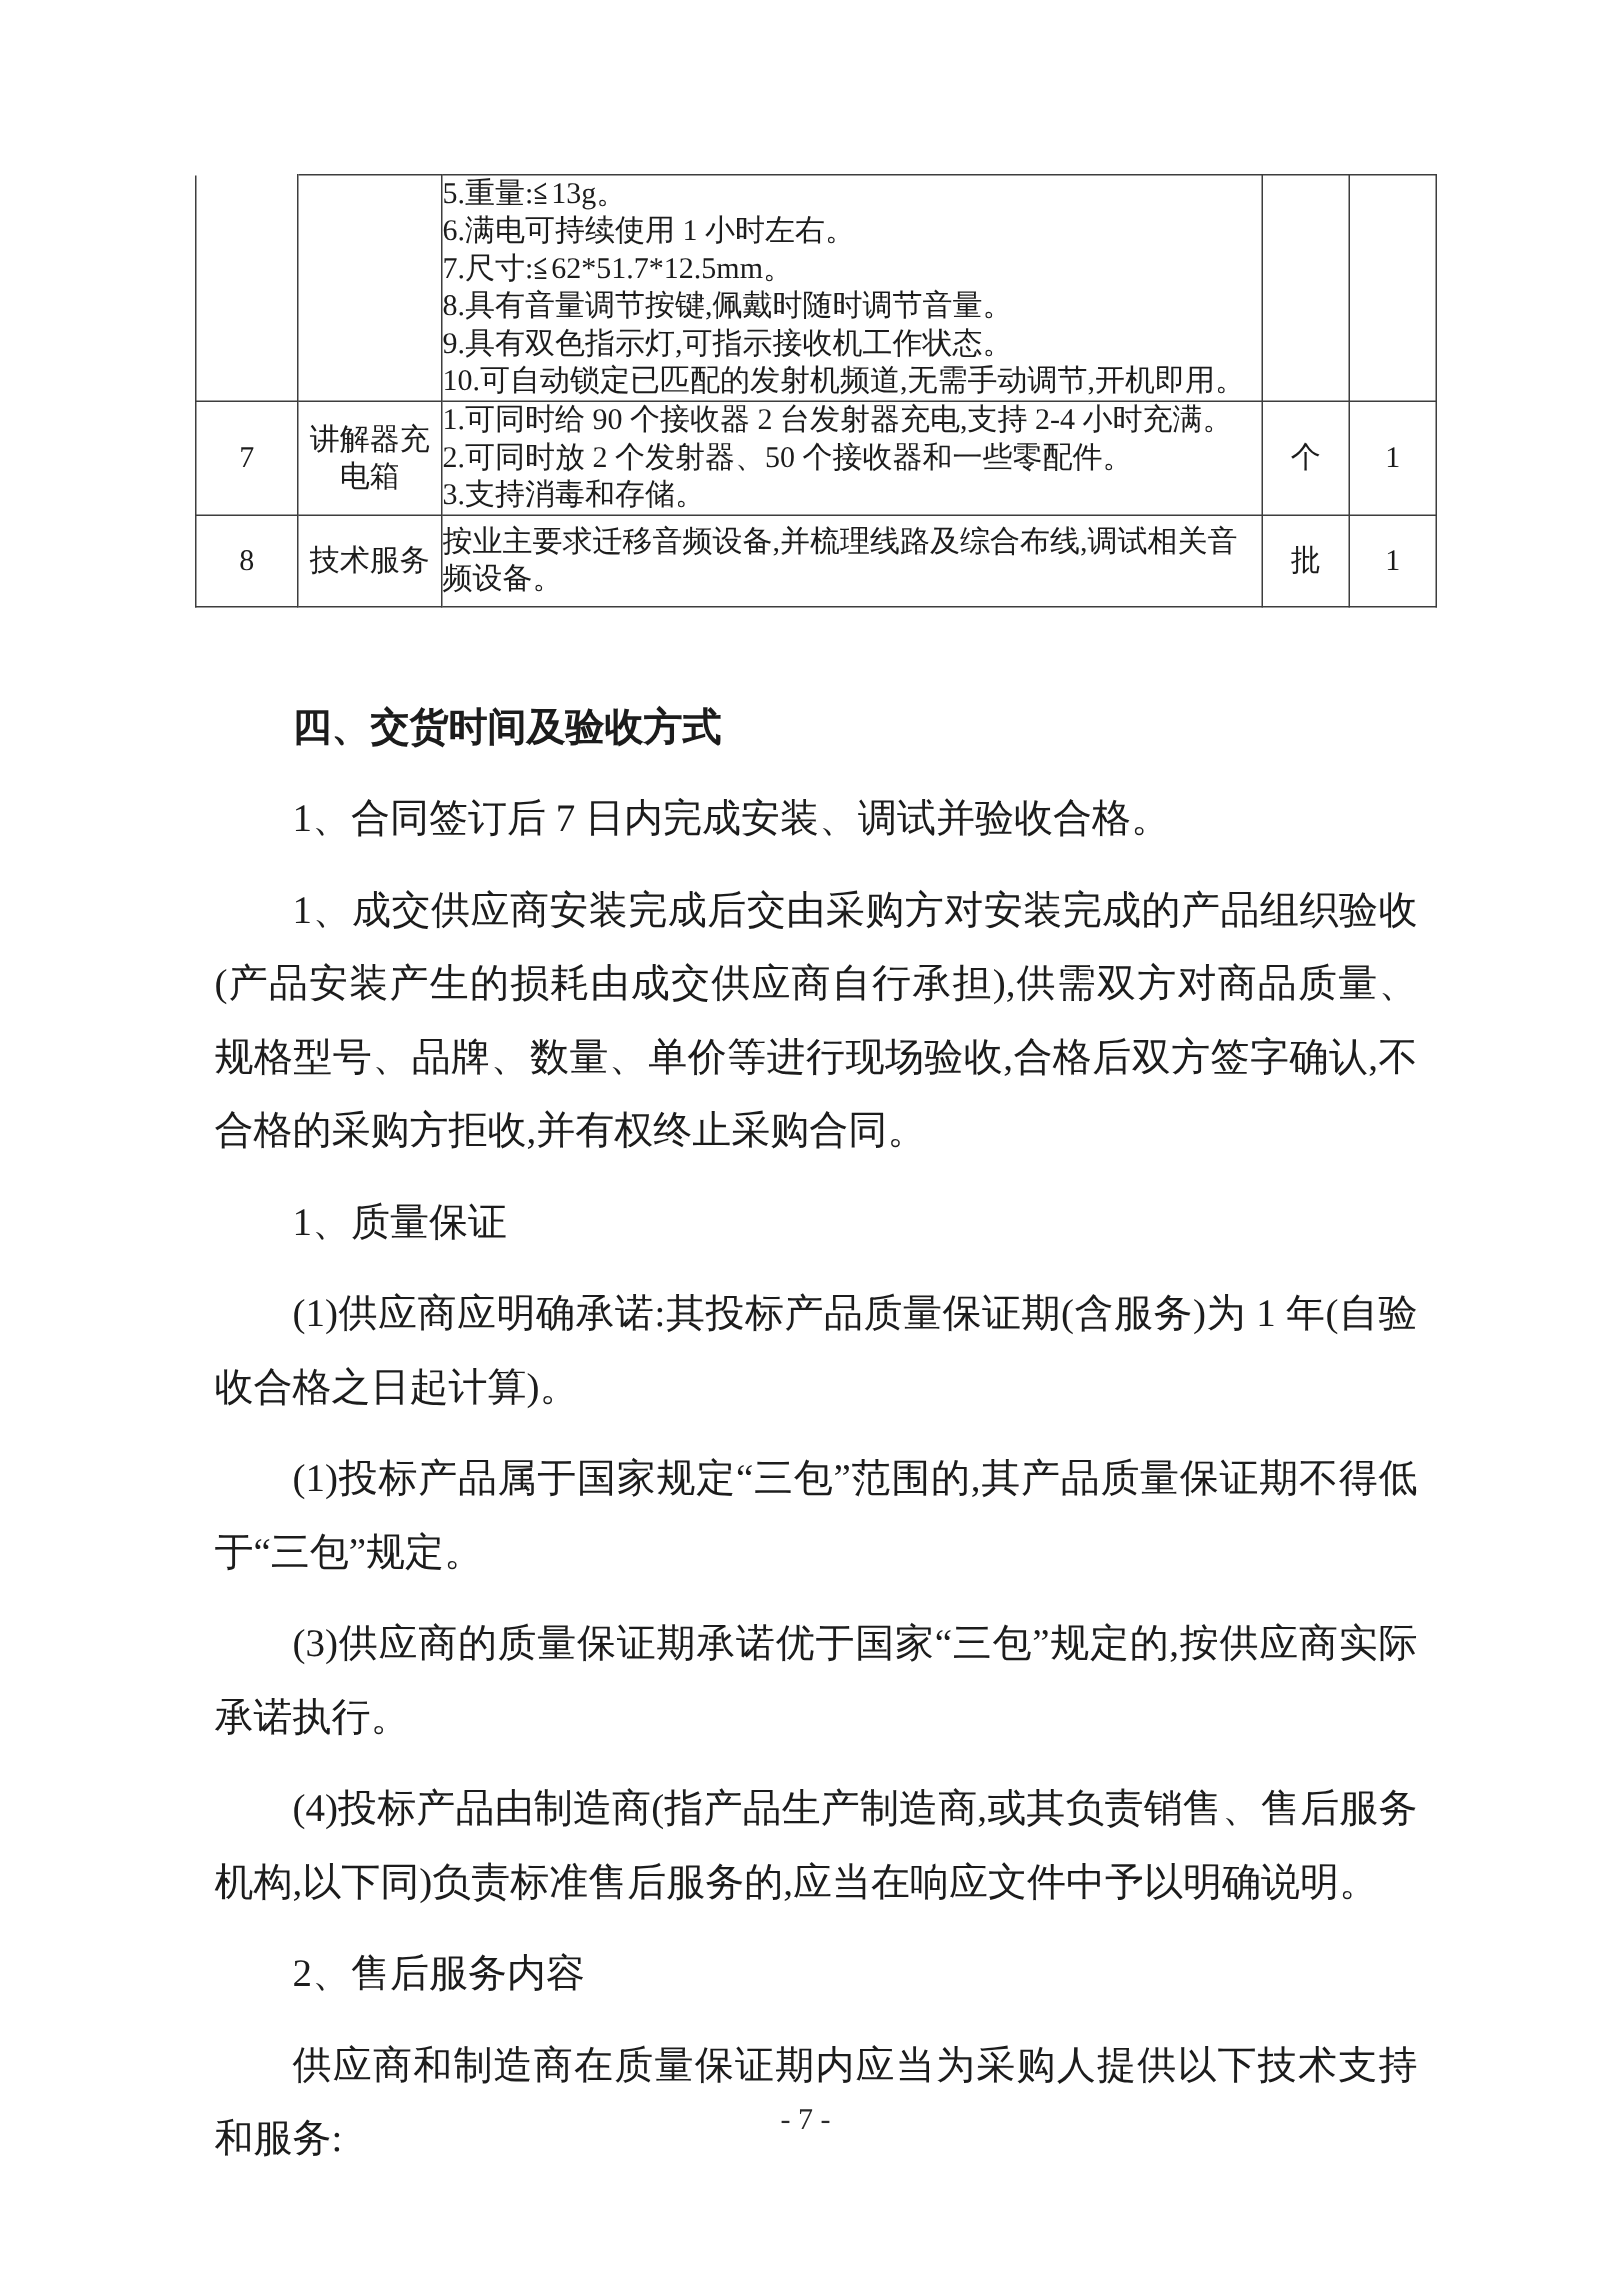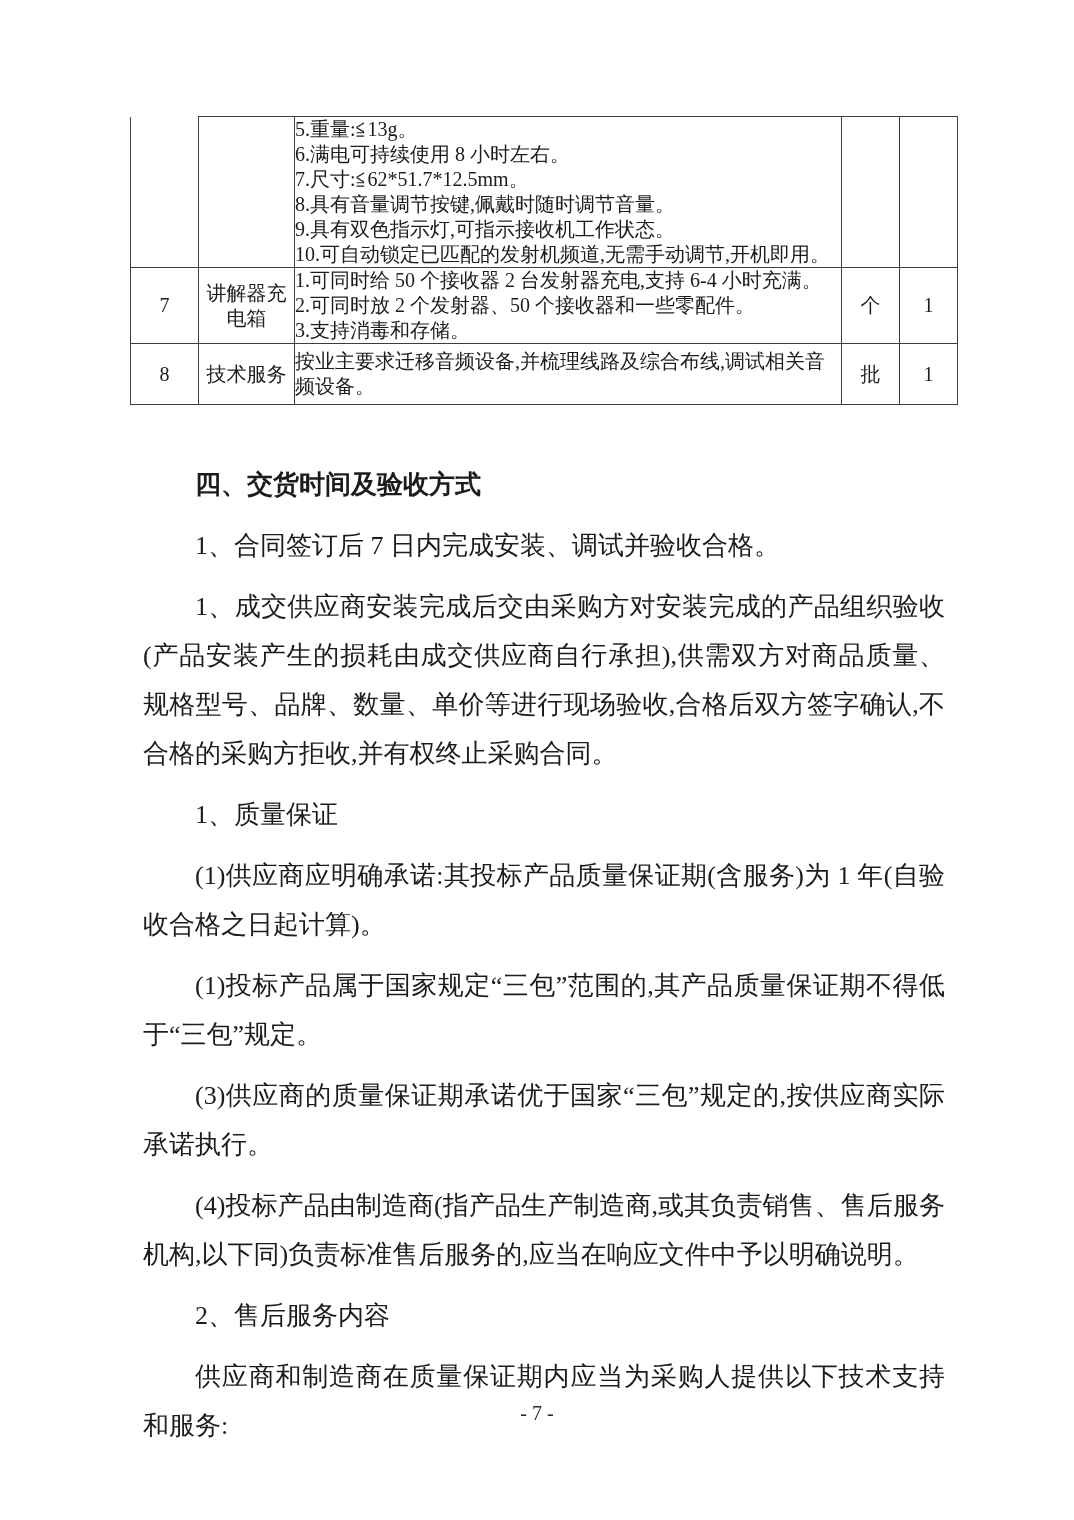--- a/index.html
+++ b/index.html
@@ -77,34 +77,34 @@
       <col style="width:547px">
       <col style="width:58px">
       <col style="width:58px">
     </colgroup>
     <tbody>
       <tr class="r-cont">
         <td class="c-seq no-top"></td>
         <td class="c-name"></td>
         <td class="c-desc">
           <div class="desc-line">5.重量:≦13g。</div>
-          <div class="desc-line">6.满电可持续使用 8 小时左右。</div>
+          <div class="desc-line">6.满电可持续使用 1 小时左右。</div>
           <div class="desc-line">7.尺寸:≦62*51.7*12.5mm。</div>
           <div class="desc-line">8.具有音量调节按键,佩戴时随时调节音量。</div>
           <div class="desc-line">9.具有双色指示灯,可指示接收机工作状态。</div>
           <div class="desc-line">10.可自动锁定已匹配的发射机频道,无需手动调节,开机即用。</div>
         </td>
         <td class="c-unit"></td>
         <td class="c-qty"></td>
       </tr>
       <tr class="r-seven">
         <td class="c-seq">7</td>
         <td class="c-name">讲解器充电箱</td>
         <td class="c-desc">
-          <div class="desc-line">1.可同时给 50 个接收器 2 台发射器充电,支持 6-4 小时充满。</div>
+          <div class="desc-line">1.可同时给 90 个接收器 2 台发射器充电,支持 2-4 小时充满。</div>
           <div class="desc-line">2.可同时放 2 个发射器、50 个接收器和一些零配件。</div>
           <div class="desc-line">3.支持消毒和存储。</div>
         </td>
         <td class="c-unit">个</td>
         <td class="c-qty">1</td>
       </tr>
       <tr class="r-eight">
         <td class="c-seq">8</td>
         <td class="c-name">技术服务</td>
         <td class="c-desc">

